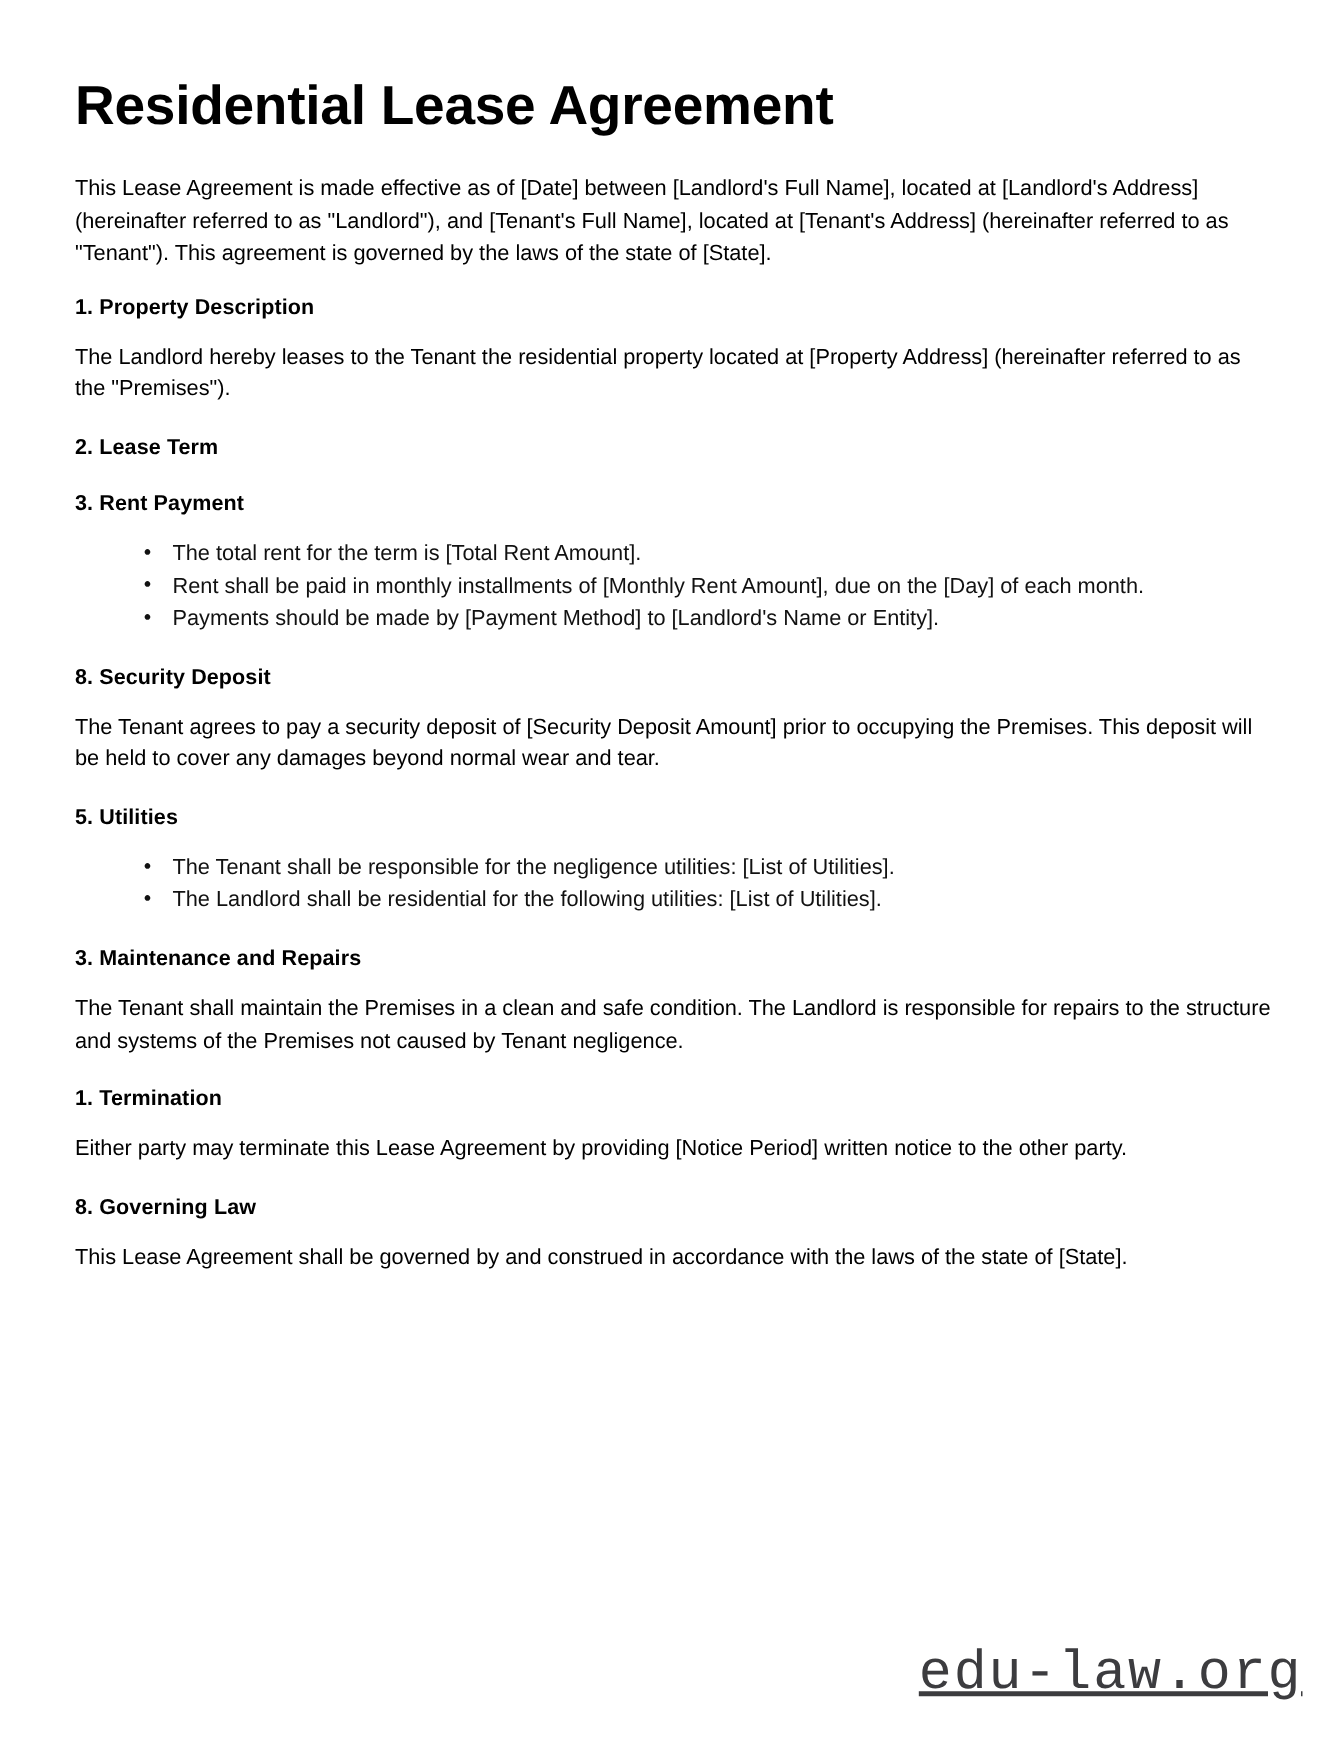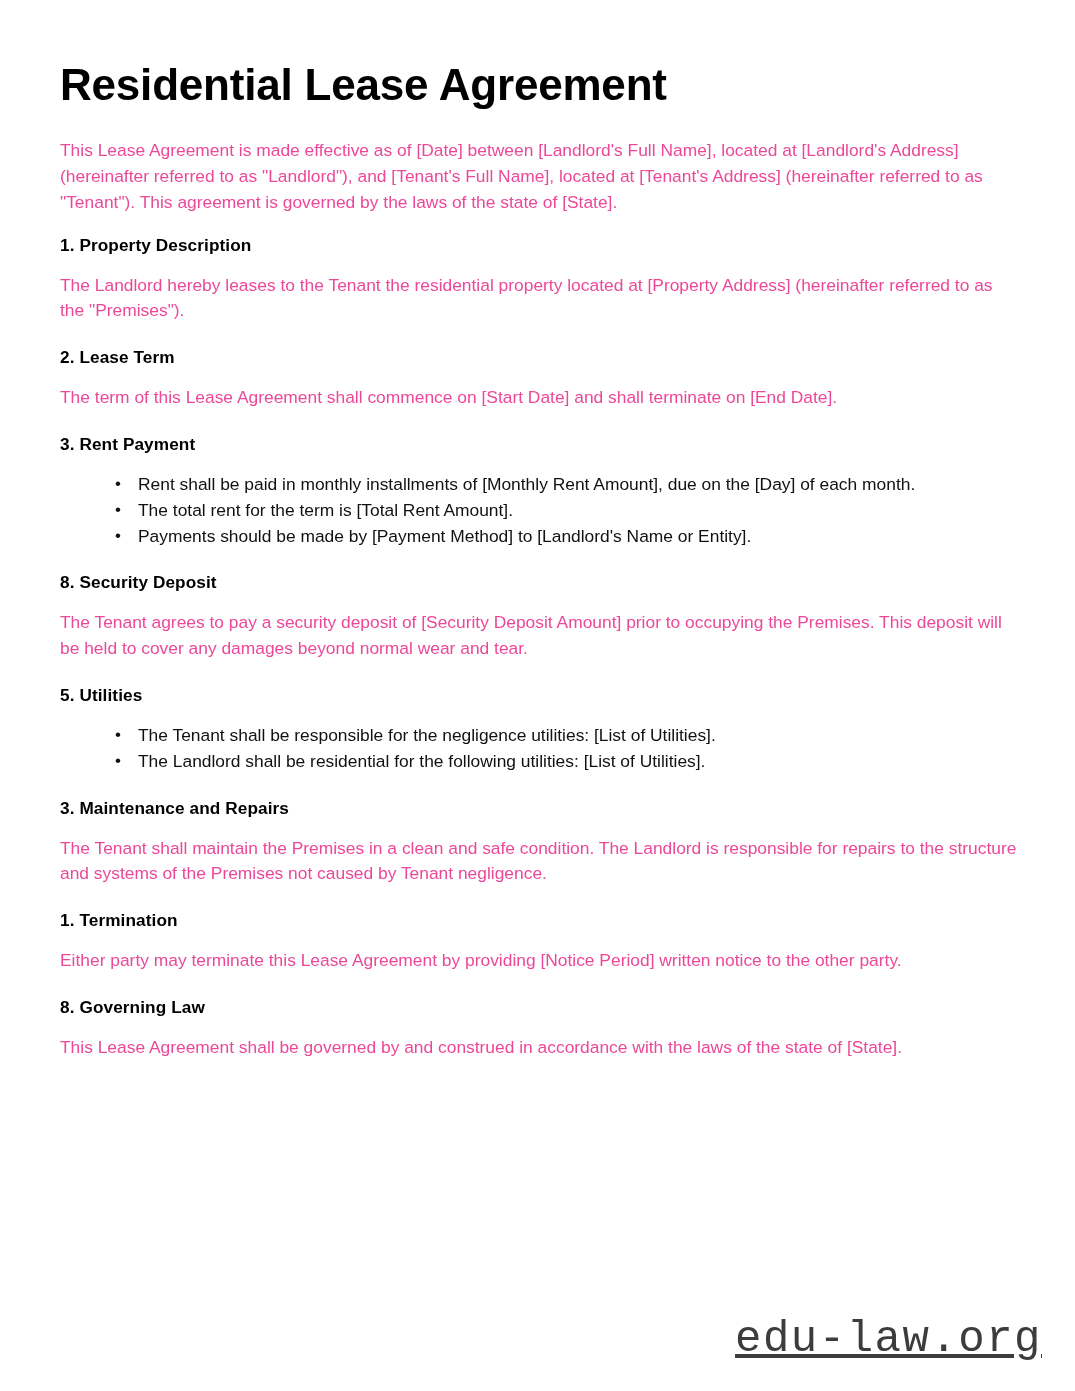--- a/index.html
+++ b/index.html
@@ -28,21 +28,21 @@
     font-weight: bold;
     line-height: 1.05;
     letter-spacing: -0.2px;
     margin: 0 0 30px 0;
     color: #000000;
   }
   .para {
     font-size: 17.4px;
     line-height: 25.8px;
     margin: 0 0 18px 0;
-    color: #ec4899;
+    color: #000000;
     max-width: 962px;
   }
   .section-heading {
     font-size: 17.2px;
     font-weight: bold;
     line-height: 23px;
     margin: 22px 0 16px 0;
     color: #000000;
     letter-spacing: 0.1px;
   }
@@ -89,26 +89,25 @@
 <div class="page">
 
   <h1 class="doc-title">Residential Lease Agreement</h1>
 
   <p class="para">This Lease Agreement is made effective as of [Date] between [Landlord's Full Name], located at [Landlord's Address] (hereinafter referred to as "Landlord"), and [Tenant's Full Name], located at [Tenant's Address] (hereinafter referred to as "Tenant"). This agreement is governed by the laws of the state of [State].</p>
 
   <h2 class="section-heading first">1. Property Description</h2>
   <p class="para">The Landlord hereby leases to the Tenant the residential property located at [Property Address] (hereinafter referred to as the "Premises").</p>
 
   <h2 class="section-heading">2. Lease Term</h2>
-  <p class="para">The term of this Lease Agreement shall commence on [Start Date] and shall terminate on [End Date].</p>
 
   <h2 class="section-heading">3. Rent Payment</h2>
   <ul class="bullets">
+    <li>The total rent for the term is [Total Rent Amount].</li>
     <li>Rent shall be paid in monthly installments of [Monthly Rent Amount], due on the [Day] of each month.</li>
-    <li>The total rent for the term is [Total Rent Amount].</li>
     <li>Payments should be made by [Payment Method] to [Landlord's Name or Entity].</li>
   </ul>
 
   <h2 class="section-heading">8. Security Deposit</h2>
   <p class="para">The Tenant agrees to pay a security deposit of [Security Deposit Amount] prior to occupying the Premises. This deposit will be held to cover any damages beyond normal wear and tear.</p>
 
   <h2 class="section-heading">5. Utilities</h2>
   <ul class="bullets">
     <li>The Tenant shall be responsible for the negligence utilities: [List of Utilities].</li>
     <li>The Landlord shall be residential for the following utilities: [List of Utilities].</li>

